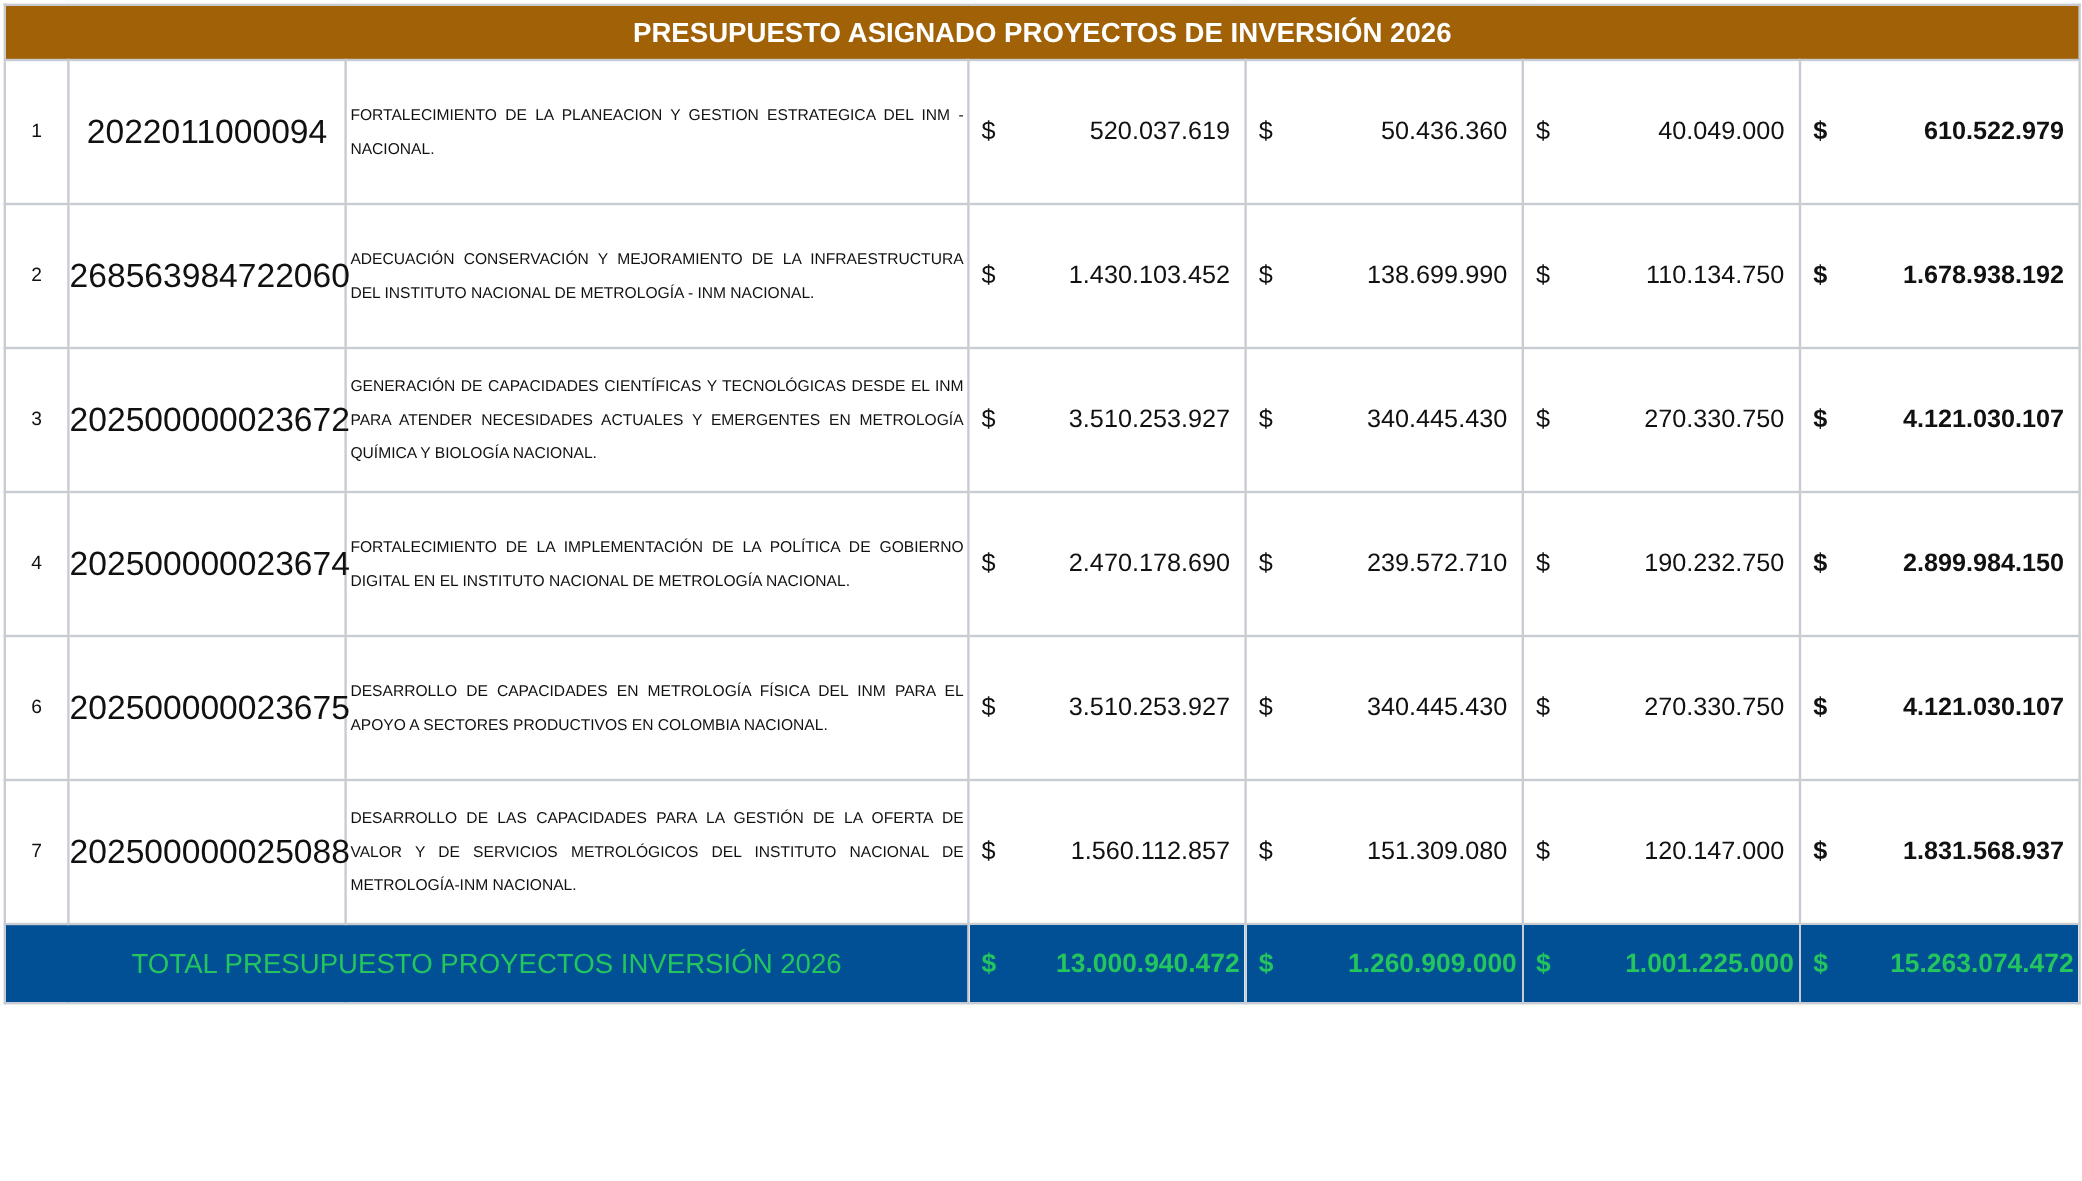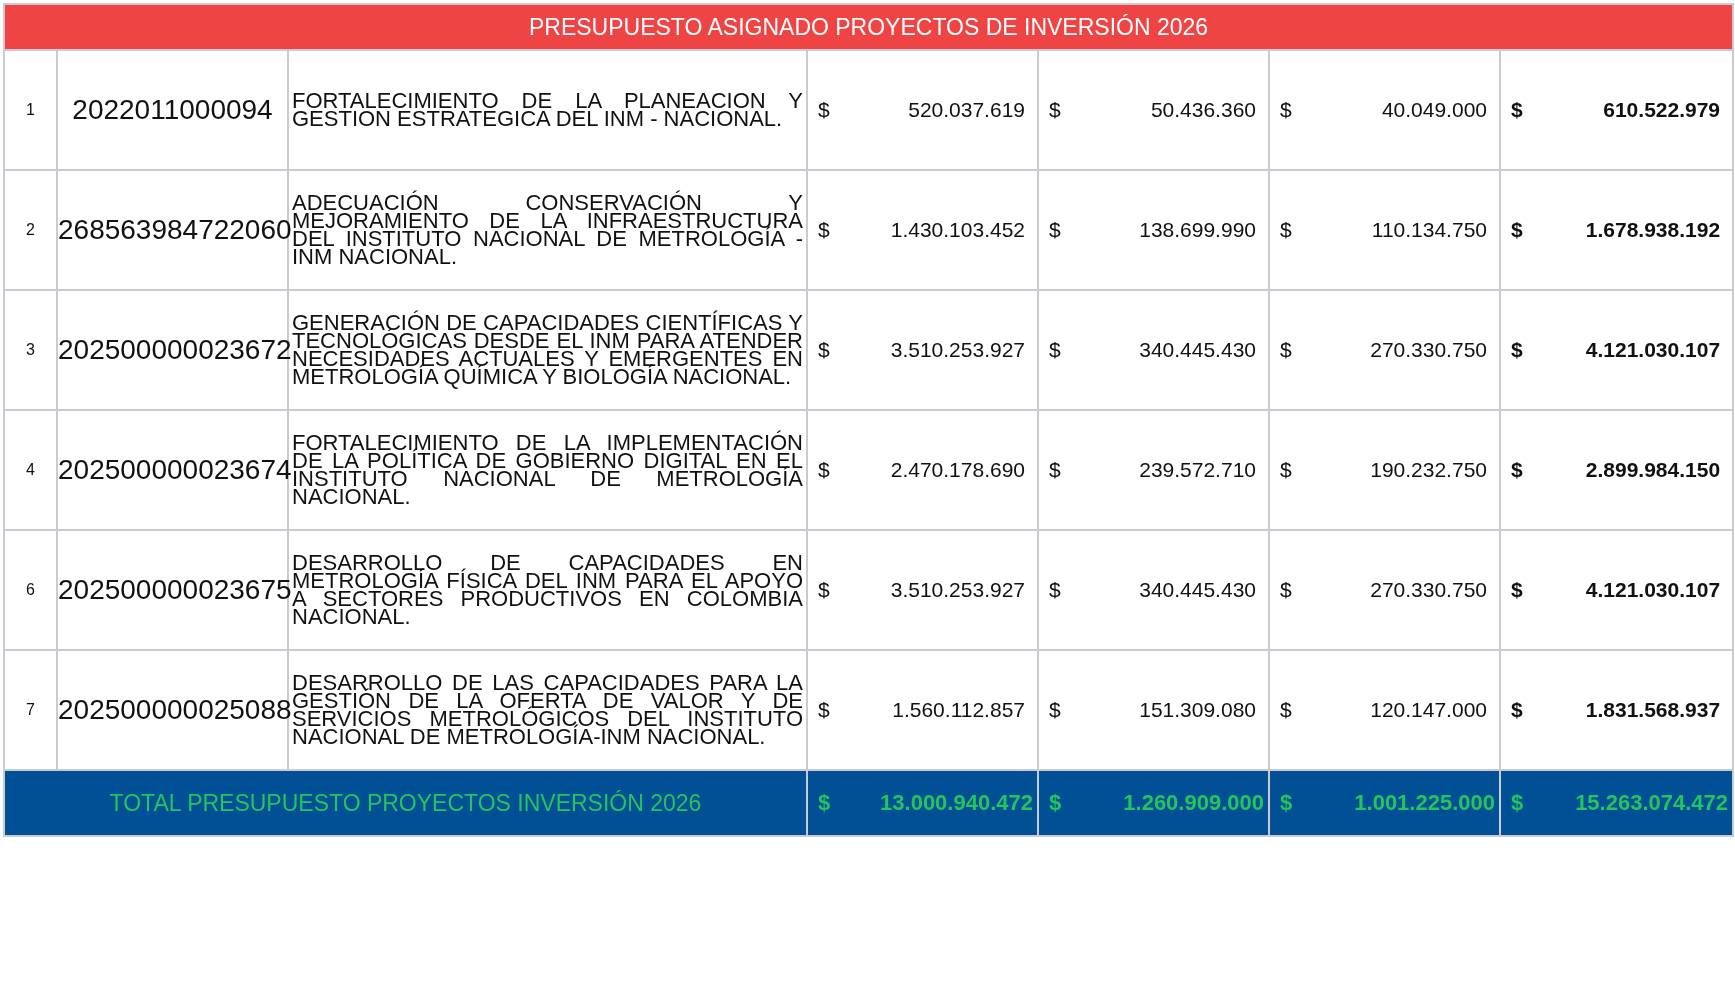--- a/index.html
+++ b/index.html
@@ -1,27 +1,27 @@
 <!DOCTYPE html>
 <html><head>
 <meta charset="utf-8">
 <style>
   html, body { margin: 0; padding: 0; background: #ffffff; }
   body { width: 1735px; height: 984px; overflow: hidden; font-family: "Liberation Sans", sans-serif; }
   .wrap { position: absolute; left: 3px; top: 3px; width: 1729px; }
   table { border-collapse: collapse; table-layout: fixed; width: 1729px; }
   td, th { border: 2px solid #c8ccd2; padding: 0; }
-  .hdr { background: #ef4444; color: #ffffff; font-weight: normal; }
+  .hdr { background: #a16207; color: #ffffff; font-weight: bold; }
   .title-row td { height: 44px; text-align: center; font-size: 23px; border-bottom: none; }
   .subtitle-row td { height: 42px; text-align: center; font-size: 21px; border-top: none; }
   .col-head th { height: 86px; font-size: 23px; text-align: center; line-height: 43px; }
   .body-row td { height: 118px; vertical-align: middle; color: #111; }
   .c-no { text-align: center; font-size: 16px; }
   .c-bpin { text-align: center; font-size: 28px; }
-  .c-name { font-size: 22px; line-height: 18px; text-align: justify; padding: 0 3px 0 3px !important; }
+  .c-name { font-size: 13px; line-height: 28px; text-align: justify; padding: 0 3px 0 3px !important; }
   .money { position: relative; font-size: 21px; }
   .money .sign { position: absolute; left: 10px; top: 50%; transform: translateY(-50%); }
   .money .amt { display: block; text-align: right; padding-right: 12px; }
   .bold { font-weight: bold; }
   .total-row td { height: 64px; background: #014f95; color: #22c55e; border-color: #c8ccd2; }
   .total-label { text-align: center; font-size: 23px; }
   .total-row .money { font-size: 22px; font-weight: bold; }
   .total-row .money .amt { padding-right: 4px; }
 </style>
 </head>

